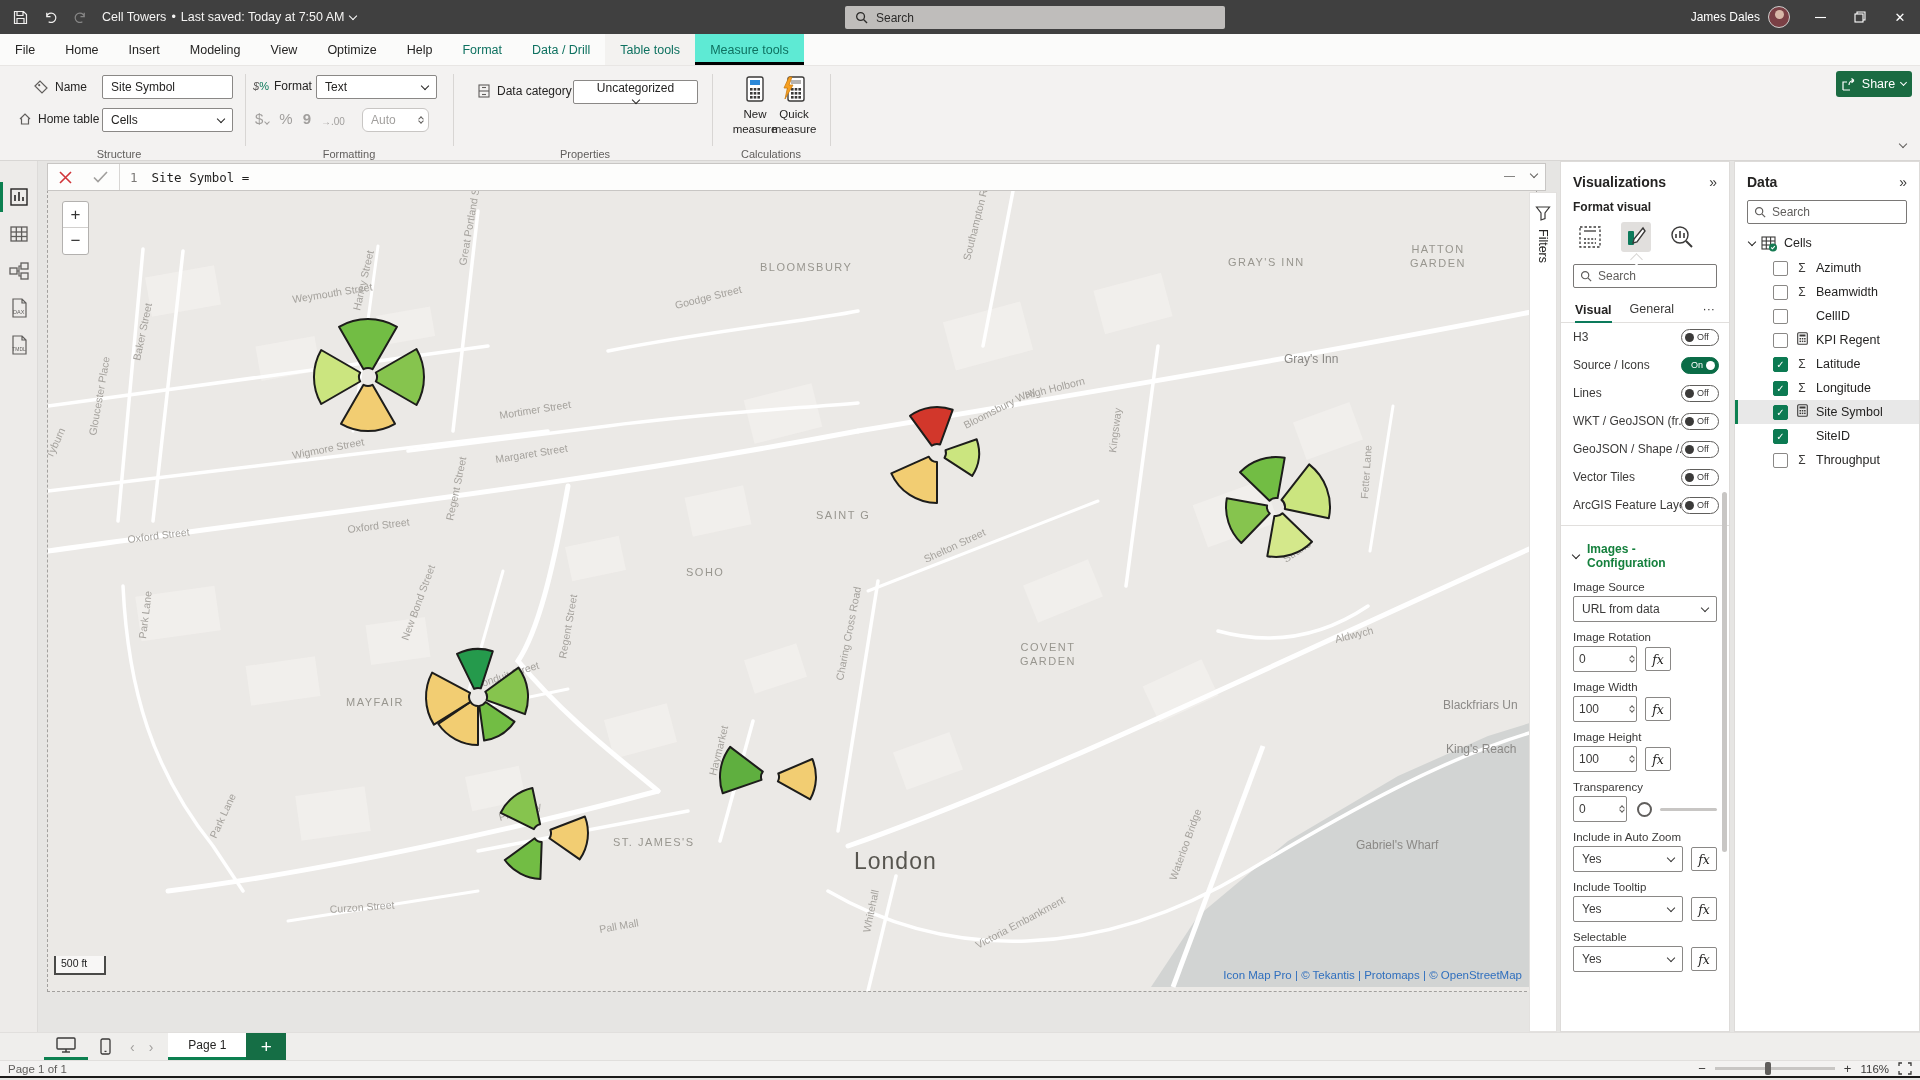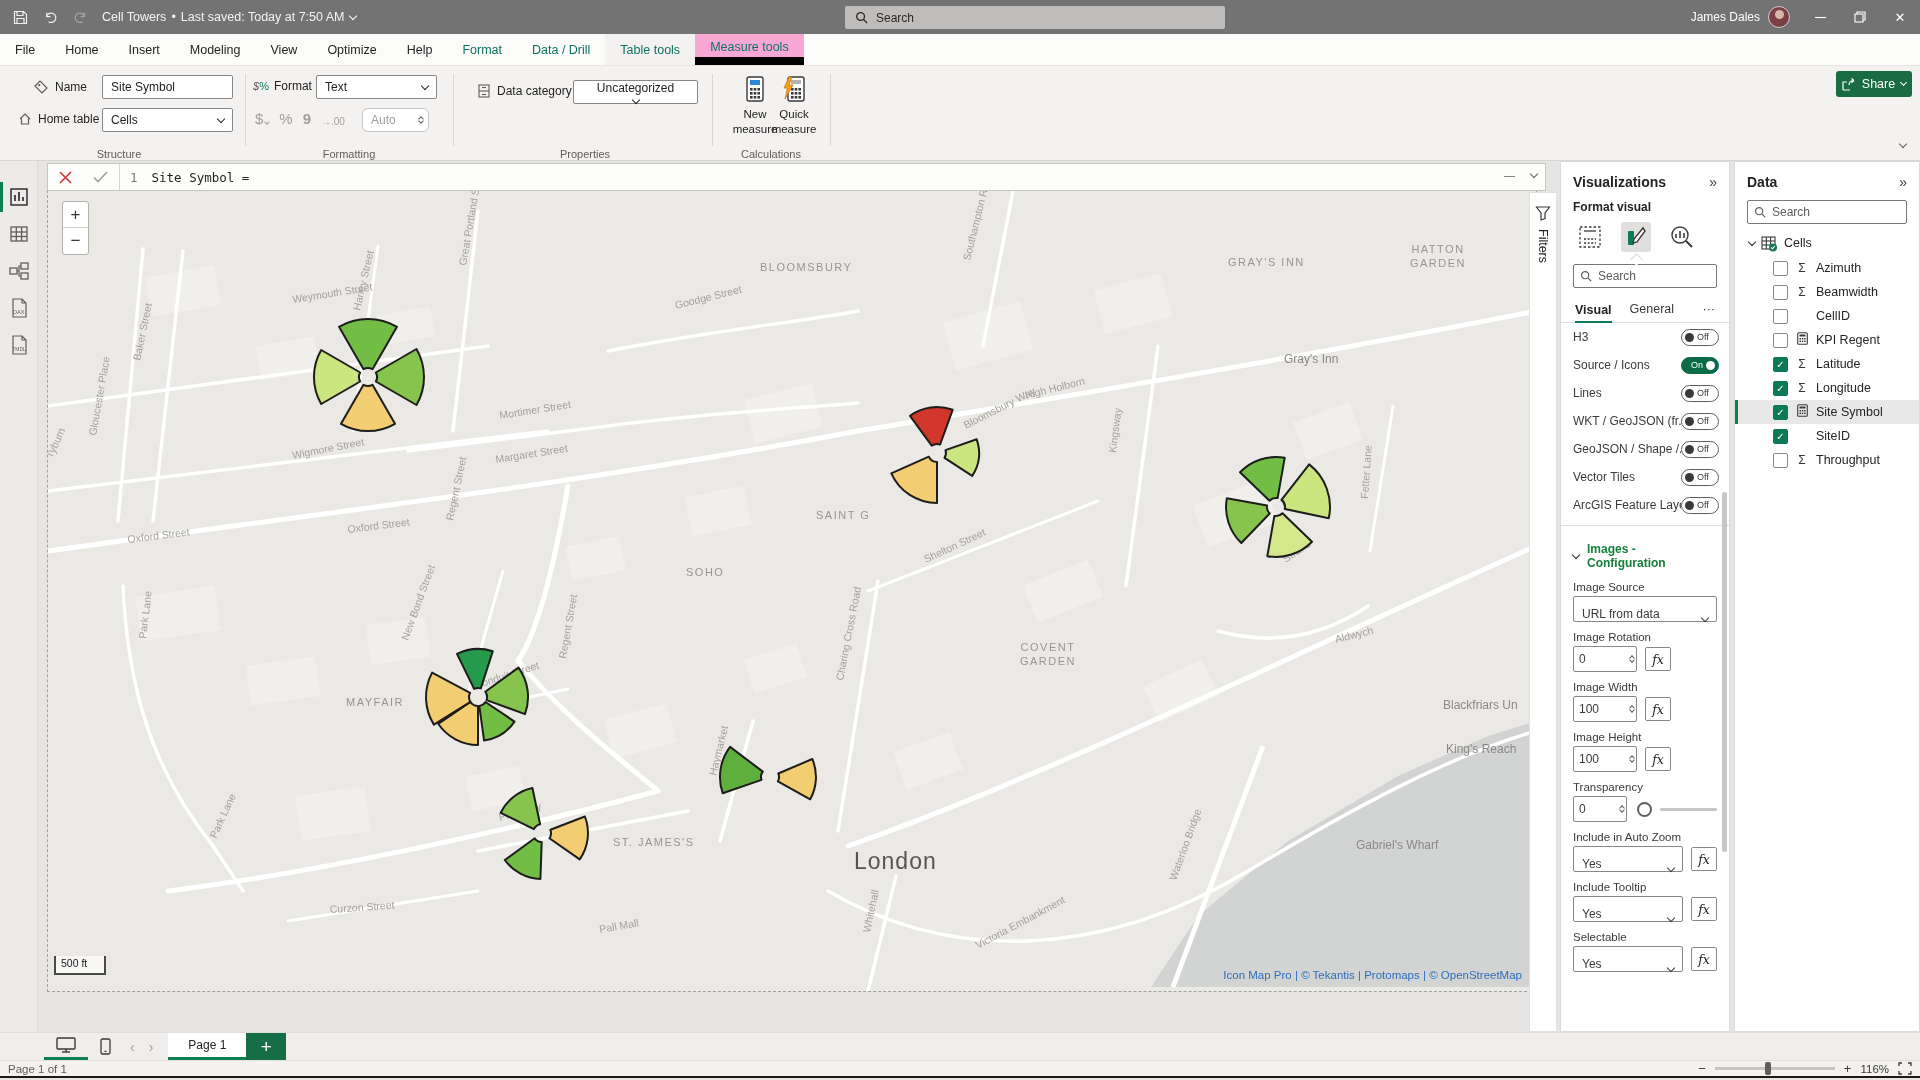--- a/index.html
+++ b/index.html
@@ -1,21 +1,21 @@
 <!DOCTYPE html>
 <html><head>
 <meta charset="utf-8">
 <style>
   * { margin:0; padding:0; box-sizing:border-box; }
   html,body { width:1920px; height:1080px; overflow:hidden;
     font-family:"Liberation Sans", sans-serif; background:#e6e5e3; }
 
   
   #titlebar { position:absolute; left:0; top:0; width:1920px; height:34px;
-    background:#737373; color:#fff; display:flex; align-items:center; z-index:50; }
+    background:#404040; color:#fff; display:flex; align-items:center; z-index:50; }
   #titlebar .tb-ic { width:20px; height:20px; display:flex; align-items:center;
     justify-content:center; margin-left:10px; }
   #tb-title { font-size:12.5px; margin-left:12px; color:#f5f4f3; display:flex;
     align-items:center; gap:5px; }
   #tb-search { position:absolute; left:845px; top:6px; width:380px; height:23px;
     background:#bfbdbb; border-radius:2px; display:flex; align-items:center;
     color:#2b2a29; font-size:12px; gap:8px; padding:0 10px; }
   #tb-user { position:absolute; right:130px; top:0; height:34px; display:flex;
     align-items:center; gap:8px; font-size:12px; }
   .avatar { width:22px; height:22px; border-radius:50%; background:#7a4045;
@@ -29,21 +29,21 @@
     border-bottom:1.4px solid currentColor; transform:rotate(45deg); margin-top:-3px; }
 
   
   #menubar { position:absolute; left:0; top:34px; width:1920px; height:32px;
     background:#fbfbfa; display:flex; align-items:stretch; z-index:40;
     border-bottom:1px solid #e8e6e4; }
   .mtab { padding:0 15px; font-size:12.5px; color:#252423; display:flex;
     align-items:center; white-space:nowrap; }
   .mtab.teal { color:#0e7160; }
   .mtab.chip { color:#0e7160; background:#f3f2f0; }
-  .mtab.chip-active { color:#0e7160; background:#f9a8d4; border-bottom:8px solid #000000; padding-top:3px; }
+  .mtab.chip-active { color:#0e7160; background:#5eead4; border-bottom:3px solid #000000; padding-top:3px; }
 
   
   #ribbon { position:absolute; left:0; top:66px; width:1920px; height:95px;
     background:#f3f2f1; border-bottom:1px solid #d8d6d4; z-index:40; }
   .rsep { position:absolute; top:8px; width:1px; height:72px; background:#d8d6d4; }
   .rlabel { position:absolute; font-size:12px; color:#252423; }
   .rgrouplabel { position:absolute; top:82px; font-size:11px; color:#605e5c;
     transform:translateX(-50%); }
   .inputbox { position:absolute; height:24px; background:#fff; border:1px solid #8a8886;
     border-radius:2px; font-size:12px; color:#252423; display:flex; align-items:center;
@@ -134,21 +134,21 @@
   .pill .dot { width:9px; height:9px; border-radius:50%; background:#3b3a39; }
   .pill.on { background:#0a6c47; border-color:#0a6c47; color:#fff; justify-content:flex-end; }
   .pill.on .dot { background:#fff; }
   .vz-divider { height:1px; background:#e1dfdd; margin:6px 0; }
   .vz-section { display:flex; align-items:center; gap:8px; font-size:12px; font-weight:bold;
     color:#15803d; padding:10px 12px 2px; }
   .vz-section .chev { color:#252423; }
   .cfg-label { font-size:11.5px; color:#3b3a39; padding:9px 12px 3px; }
   .cfg-row { display:flex; align-items:center; gap:8px; padding:0 12px; }
   .ddbox { height:26px; border:1px solid #8a8886; border-radius:2px; background:#fff;
-    display:flex; align-items:flex-end; justify-content:space-between; padding:0 8px;
+    display:flex; align-items:center; justify-content:space-between; padding:0 8px;
     font-size:12px; color:#3b3a39; flex:1; }
   .spinbox { width:64px; height:26px; border:1px solid #8a8886; border-radius:2px;
     background:#fff; display:flex; align-items:center; justify-content:space-between;
     padding:0 5px; font-size:12px; color:#3b3a39; }
   .fxbtn { width:26px; height:24px; border:1px solid #8a8886; border-radius:2px;
     background:#fff; display:flex; align-items:center; justify-content:center;
     font-family:"DejaVu Serif", serif; font-style:italic; font-size:12.5px; color:#252423; }
   .slider-knob { width:15px; height:15px; border-radius:50%; border:2px solid #605e5c; background:#fff; }
   .slider-track { flex:1; height:3px; background:#c8c6c4; border-radius:2px; margin-left:-2px; }
   #viz-scroll { position:absolute; right:2px; top:330px; width:5px; height:360px;

